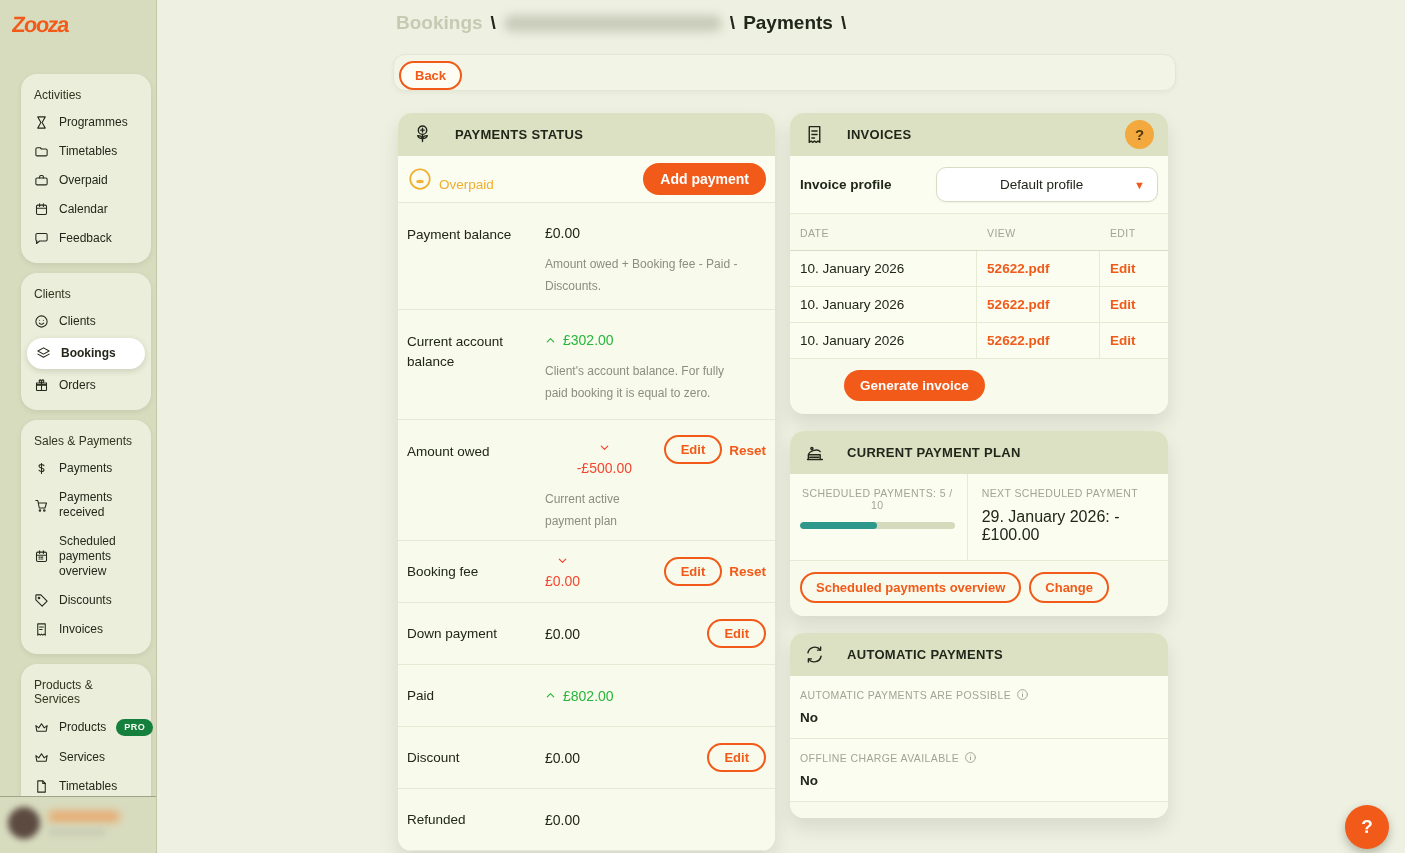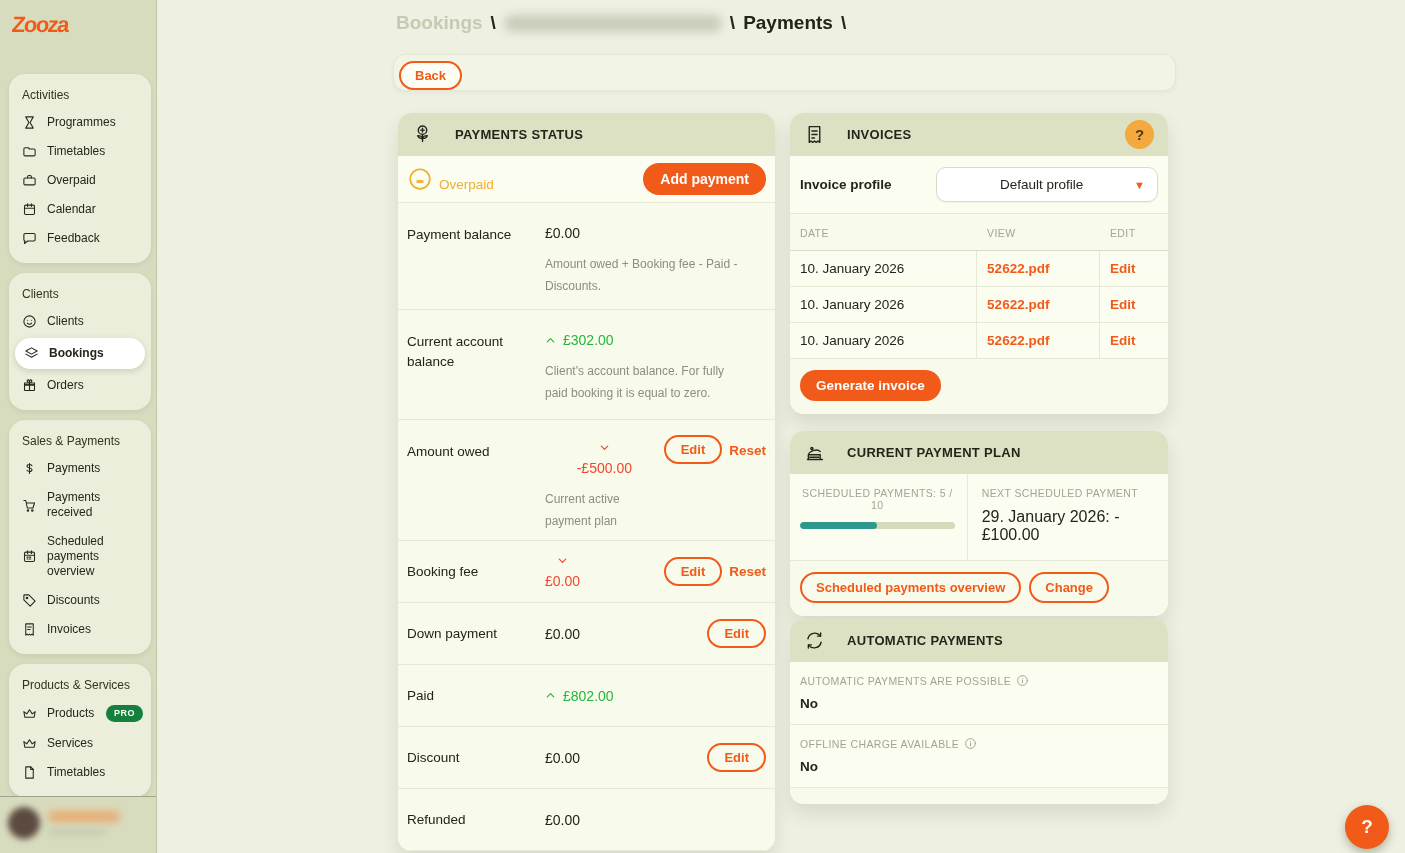--- a/index.html
+++ b/index.html
@@ -12,21 +12,21 @@
   }
   *{box-sizing:border-box; margin:0; padding:0;}
   html,body{width:1405px; height:853px; overflow:hidden;}
   body{background:var(--page); font-family:"Liberation Sans",sans-serif; color:var(--dark); position:relative;}
   svg.ic{flex:0 0 auto; display:block;}
 
   
   .sidebar{position:absolute; left:0; top:0; bottom:0; width:157px; background:var(--sidebar); border-right:1px solid #c3c7a8; display:flex; flex-direction:column;}
   .logo{padding:12px 12px 6px 12px;}
   .logo-text{font-size:22px; font-weight:800; color:var(--orange); letter-spacing:-1.5px; transform:skewX(-6deg); display:inline-block;}
-  .nav{flex:1; overflow:hidden; padding:30px 0 0 4px;}
+  .nav{flex:1; overflow:hidden; padding:30px 0 0 16px;}
   .nav-card{background:var(--card); border-radius:16px; margin:0 5px 10px 5px; padding:8px 0 10px 0; box-shadow:0 2px 5px rgba(60,65,40,.10);}
   .nav-card-title{font-size:12px; color:#30351f; padding:6px 13px 6px 13px;}
   .nav-item{display:flex; align-items:center; gap:10px; padding:7px 8px 7px 13px; font-size:12px; color:#23281a; cursor:pointer; line-height:1.25;}
   .nav-item .lbl{flex:1;}
   .nav-item.active{background:#fff; border-radius:999px; margin:2px 6px; padding:8px 8px 8px 9px; font-weight:700; box-shadow:0 2px 6px rgba(60,65,40,.18);}
   .pro-badge{background:#15803d; color:#fdfdf6; font-size:9px; font-weight:700; border-radius:999px; padding:3px 8px; letter-spacing:.5px;}
   .user-area{border-top:1px solid #9fa387; padding:10px 8px 14px 8px; display:flex; align-items:center; gap:8px;}
   .user-avatar{width:32px; height:32px; border-radius:50%; background:#5c4a41; filter:blur(3px);}
   .user-meta{flex:1;}
   .user-line1{height:11px; border-radius:6px; background:#e8a96f; filter:blur(4px); margin-bottom:6px; width:72px;}
@@ -77,21 +77,21 @@
   .profile-row{background:var(--rowlight); display:flex; align-items:center; padding:11px 10px; border-bottom:1px solid var(--sep);}
   .profile-label{font-size:13.5px; font-weight:700; flex:1;}
   .select{width:222px; background:#fff; border:1px solid #d8dcc4; border-radius:10px; padding:9px 12px; font-size:13.5px; display:flex; align-items:center; cursor:pointer; box-shadow:0 1px 2px rgba(60,65,40,.06);}
   .select .sel-text{flex:1;text-align:center;}
   .sel-caret{color:var(--orange); font-size:11px;}
   .inv-grid{display:grid; grid-template-columns:49.5% 32.5% 18%;}
   .inv-hcell{font-size:10.5px; color:var(--gray-label); letter-spacing:.4px; padding:13px 10px 11px 10px; background:var(--panelbody); border-bottom:1px solid #d9dcc6;}
   .inv-cell{font-size:13.5px; padding:11px 10px; background:var(--rowlight); border-bottom:1px solid var(--sep); border-right:1px solid var(--sep); display:flex; align-items:center; height:36px;}
   .inv-cell.last{border-right:none;}
   .inv-link{color:var(--orange); font-weight:700; cursor:pointer;}
-  .inv-footer{padding:11px 10px 13px 10px; background:var(--panelbody);}
+  .inv-footer{padding:11px 10px 13px 10px; background:var(--panelbody);margin-left:44px;}
   .btn-generate{font-size:13.5px; padding:8px 16px;}
 
   .plan-body{display:flex; background:var(--rowlight); border-bottom:1px solid var(--sep);}
   .plan-cell{padding:13px 12px 16px 10px;}
   .plan-cell.lft{width:47%; border-right:1px solid var(--sep);text-align:center;}
   .plan-cell.rgt{width:53%; padding-left:14px;}
   .mini-label{font-size:10.5px; color:var(--gray-label); letter-spacing:.4px; display:flex; align-items:center; gap:5px;}
   .progress{margin-top:11px; height:7px; border-radius:4px; background:#d6dabc; overflow:hidden;}
   .progress-fill{height:100%; background:var(--teal); border-radius:4px;}
   .plan-next-val{font-size:16px; margin-top:9px;}
@@ -436,21 +436,21 @@
             </div>
           <div class="inv-cell last">
               <span class="inv-link">Edit</span>
             </div>
         </div>
         <div class="inv-footer">
           <button class="btn-solid btn-generate">Generate invoice</button>
         </div>
       </section>
 
-      <section class="panel" style="margin-bottom:3px;">
+      <section class="panel" style="margin-bottom:17px;">
         <div class="panel-head">
           <svg class="ic" width="21" height="21" viewBox="0 0 24 24" fill="none" stroke="#21261a" stroke-width="1.6" stroke-linecap="round" stroke-linejoin="round">
               <path d="M4 20h17M5 20v-5.5h13.5V20M5 14.5c1.5-4.5 10.5-7.5 13.5-3.5"></path>
               <path d="M6.5 17.5h10.5"></path>
               <circle cx="9" cy="7.5" r="1.2"></circle>
             </svg>
           <span class="panel-title">CURRENT PAYMENT PLAN</span>
         </div>
         <div class="plan-body">
           <div class="plan-cell lft">

